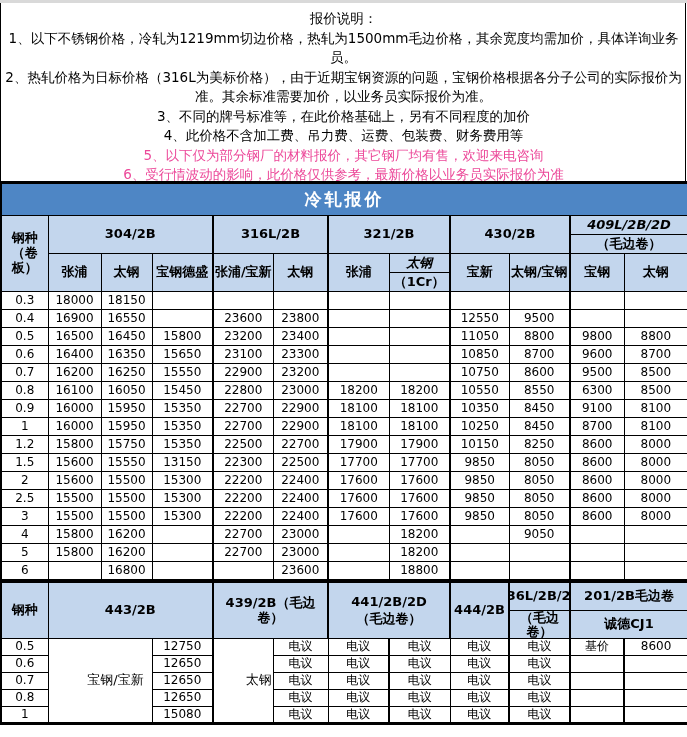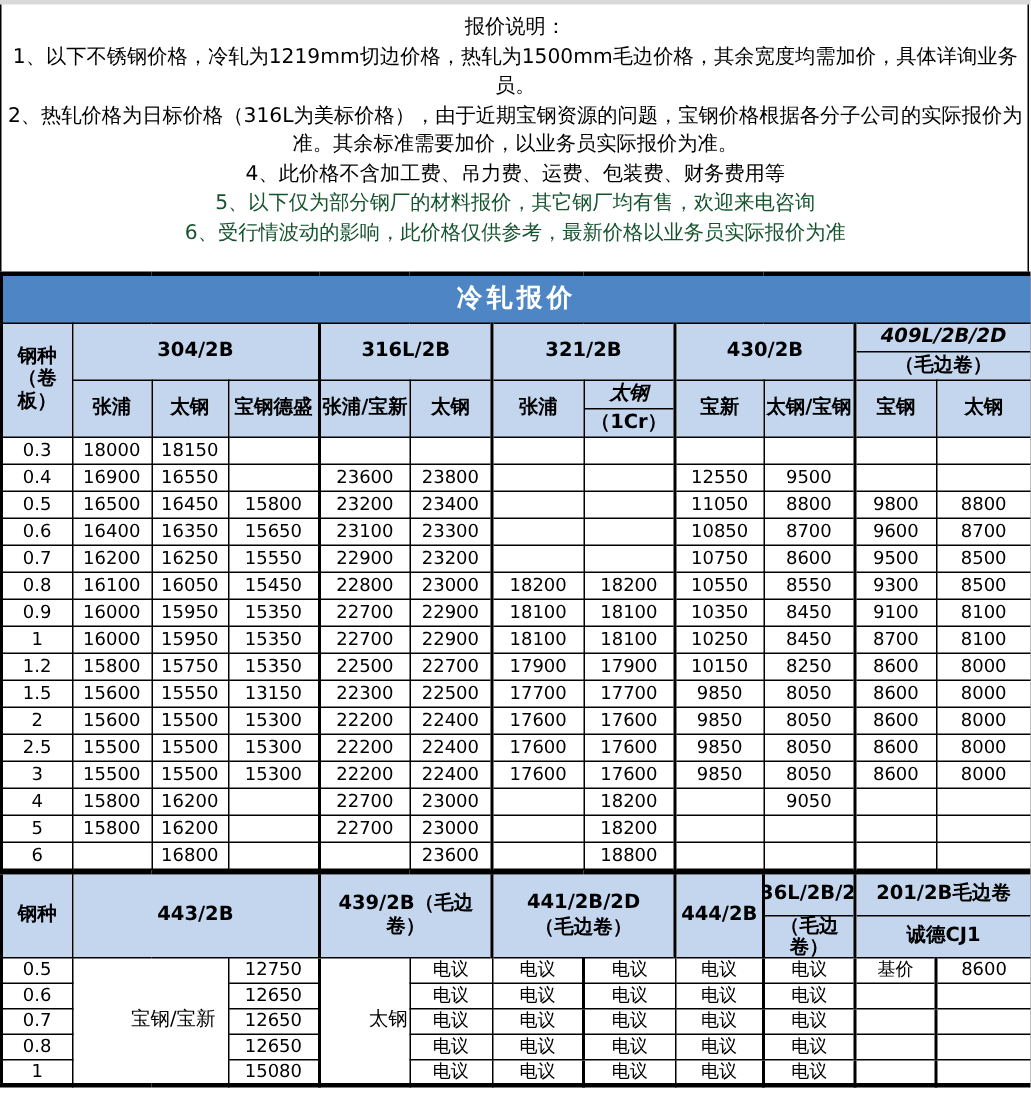--- a/index.html
+++ b/index.html
@@ -8,21 +8,21 @@
     font-family:"DejaVu Sans","Liberation Sans",sans-serif;
     color:#000;overflow:hidden;
   }
   .top-strip{height:3px;background:#d9d9d9;}
   .notes{
     width:679px;border-left:1px solid #000;border-right:1px solid #000;
     padding:6px 2px 4px 3px;font-size:13.5px;line-height:19.5px;
     height:168px;overflow:hidden;text-align:center;
   }
   .notes .line{white-space:normal;}
-  .notes .red{color:#14532d;}
+  .notes .red{color:#ec4899;}
   table{
     border-collapse:collapse;table-layout:fixed;width:685px;
     empty-cells:show;
   }
   #t1{border:2px solid #000;border-top:3px solid #000;border-bottom:1px solid #000;}
   #t2{border:2px solid #000;border-top:3px solid #000;border-bottom:3px solid #000;}
   td,th{
     border:1px solid #000;text-align:center;vertical-align:middle;
     padding:0;font-size:12px;font-weight:normal;overflow:hidden;
     line-height:1.15;
@@ -49,20 +49,21 @@
 </style>
 </head>
 <body>
 
 <div class="top-strip"></div>
 
 <div class="notes">
   <div class="line">报价说明：</div>
   <div class="line">1、以下不锈钢价格，冷轧为1219mm切边价格，热轧为1500mm毛边价格，其余宽度均需加价，具体详询业务员。</div>
   <div class="line">2、热轧价格为日标价格（316L为美标价格），由于近期宝钢资源的问题，宝钢价格根据各分子公司的实际报价为准。其余标准需要加价，以业务员实际报价为准。</div>
+  <div class="line">3、不同的牌号标准等，在此价格基础上，另有不同程度的加价</div>
   <div class="line">4、此价格不含加工费、吊力费、运费、包装费、财务费用等</div>
   <div class="line red">5、以下仅为部分钢厂的材料报价，其它钢厂均有售，欢迎来电咨询</div>
   <div class="line red">6、受行情波动的影响，此价格仅供参考，最新价格以业务员实际报价为准</div>
 </div>
 
 <table id="t1">
   <colgroup>
     <col style="width:47px">
       <col style="width:53px">
       <col style="width:51px">
@@ -183,21 +184,21 @@
         <td>0.8</td>
         <td>16100</td>
         <td>16050</td>
         <td>15450</td>
         <td class="gb">22800</td>
         <td>23000</td>
         <td class="gb">18200</td>
         <td>18200</td>
         <td class="gb">10550</td>
         <td>8550</td>
-        <td class="gb">9300</td>
+        <td class="gb">6300</td>
         <td>8500</td>
       </tr>
       <tr>
         <td>0.9</td>
         <td>16000</td>
         <td>15950</td>
         <td>15350</td>
         <td class="gb">22700</td>
         <td>22900</td>
         <td class="gb">18100</td>

